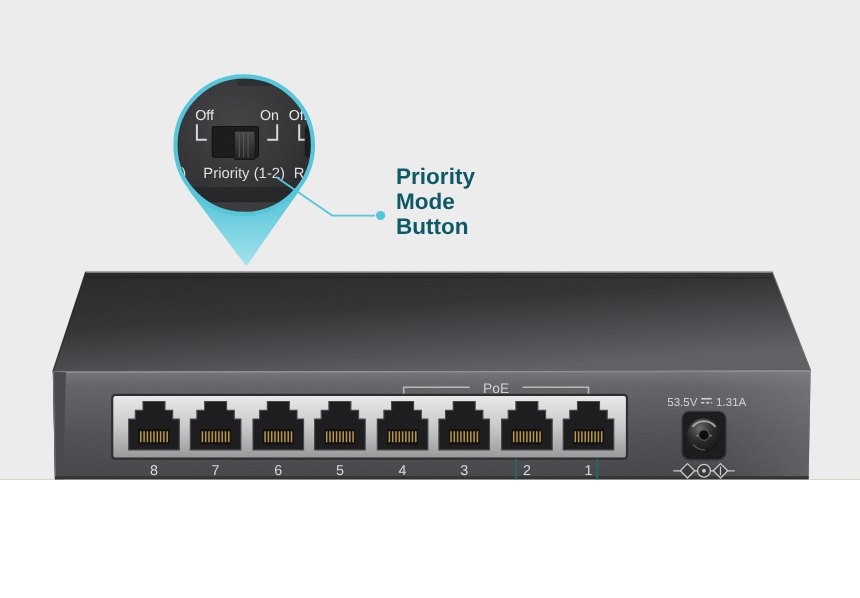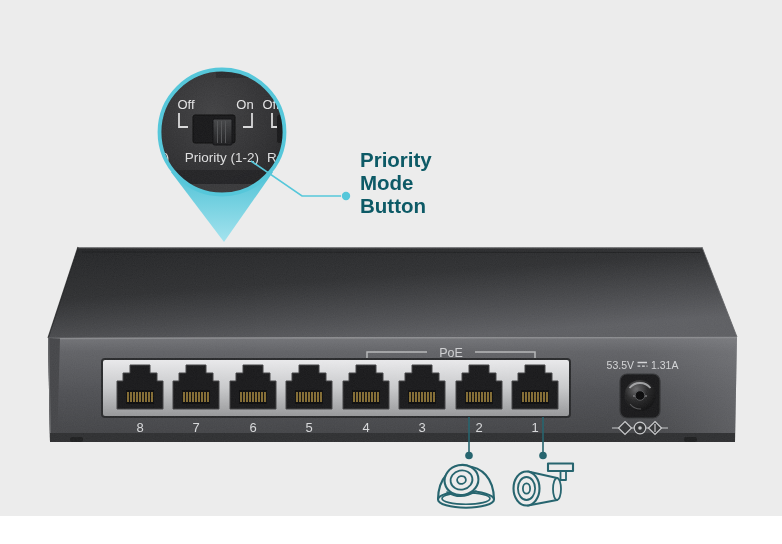--- a/index.html
+++ b/index.html
@@ -1,17 +1,17 @@
 <!DOCTYPE html>
 <html><head>
 <meta charset="utf-8">
 <style>
   html,body{margin:0;padding:0;}
   body{font-family:"Liberation Sans",sans-serif;}
-  #stage{position:relative;width:782px;height:516px;background:#4d7c0f;overflow:hidden;}
+  #stage{position:relative;width:782px;height:436px;background:#4d7c0f;overflow:hidden;}
   #stage svg{position:absolute;left:0;top:0;display:block;}
   text{font-family:"Liberation Sans",sans-serif;}
 </style>
 </head>
 <body>
 
 <div id="stage">
 <svg width="782" height="544" viewBox="0 0 782 544">
   <defs>
     <linearGradient id="dropGrad" x1="0" y1="0" x2="0" y2="1">

